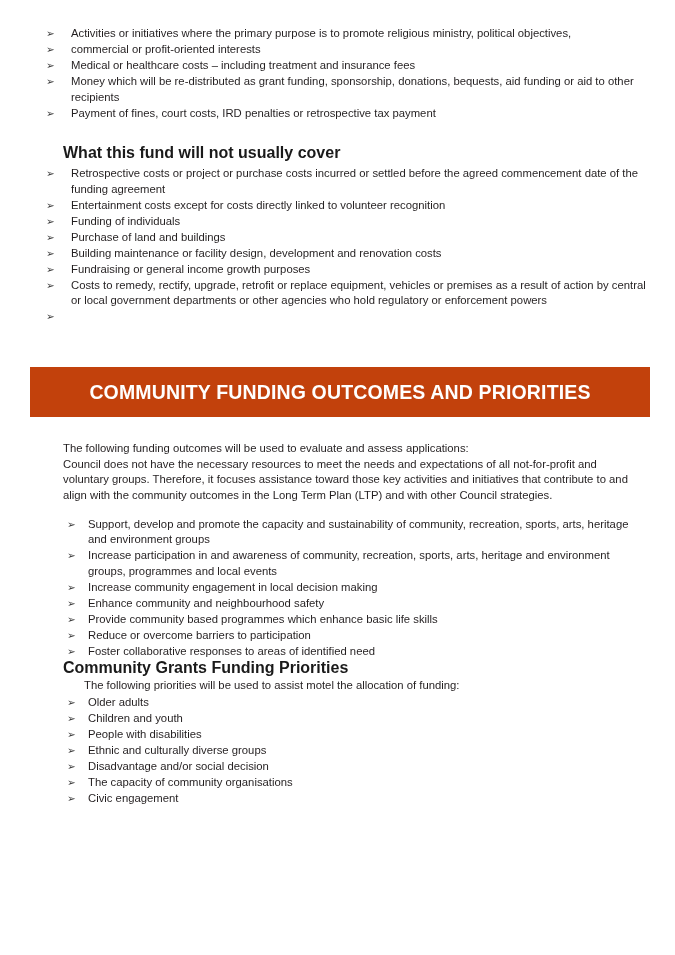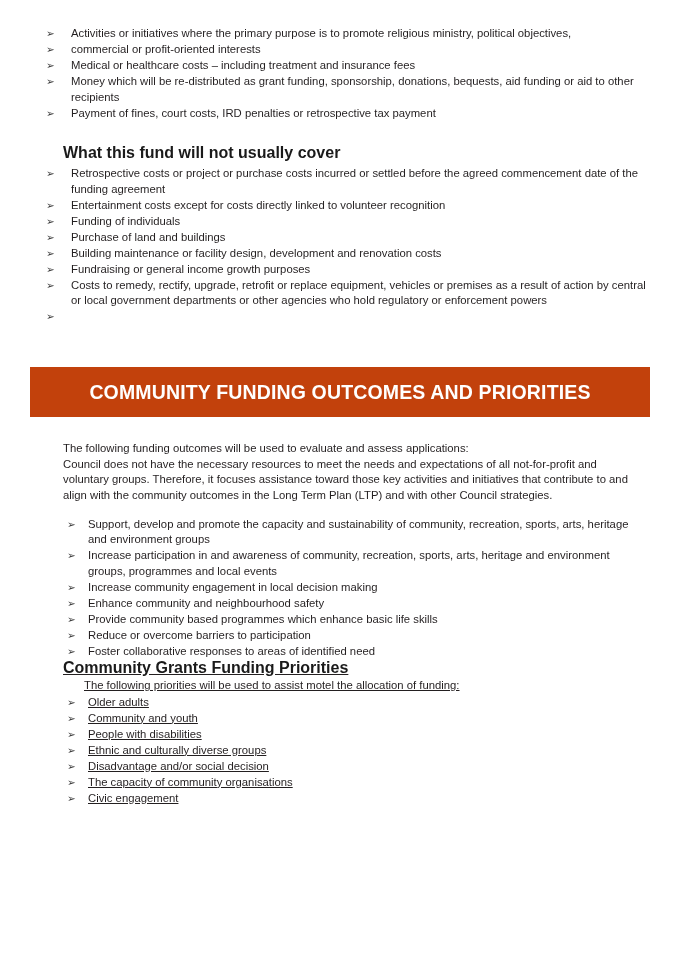--- a/index.html
+++ b/index.html
@@ -145,21 +145,20 @@
   }
   #sec-outcomes .bullet-item {
     padding-left: 21px;
     margin-left: 4px;
     margin-bottom: 0.4px;
   }
 
   
   #sec-priorities {
     top: 660px;
-    text-decoration: underline;
   }
   #sec-priorities .inner {
     margin-left: 63px;
     width: 580px;
   }
   #sec-priorities .bold-head {
     margin-bottom: 2px;
   }
   #sec-priorities .indent-line {
     margin-left: 21px;
@@ -299,21 +298,21 @@
     <div class="inner">
       <p class="bold-head">Community Grants Funding Priorities</p>
       <p class="para indent-line">The following priorities will be used to assist motel the allocation of funding:</p>
       <ul class="bullet-list" id="list-priorities">
           <li class="bullet-item">
             <span class="marker">➢</span>
             <span class="btext">Older adults</span>
           </li>
           <li class="bullet-item">
             <span class="marker">➢</span>
-            <span class="btext">Community and youth</span>
+            <span class="btext">Children and youth</span>
           </li>
           <li class="bullet-item">
             <span class="marker">➢</span>
             <span class="btext">People with disabilities</span>
           </li>
           <li class="bullet-item">
             <span class="marker">➢</span>
             <span class="btext">Ethnic and culturally diverse groups</span>
           </li>
           <li class="bullet-item">

